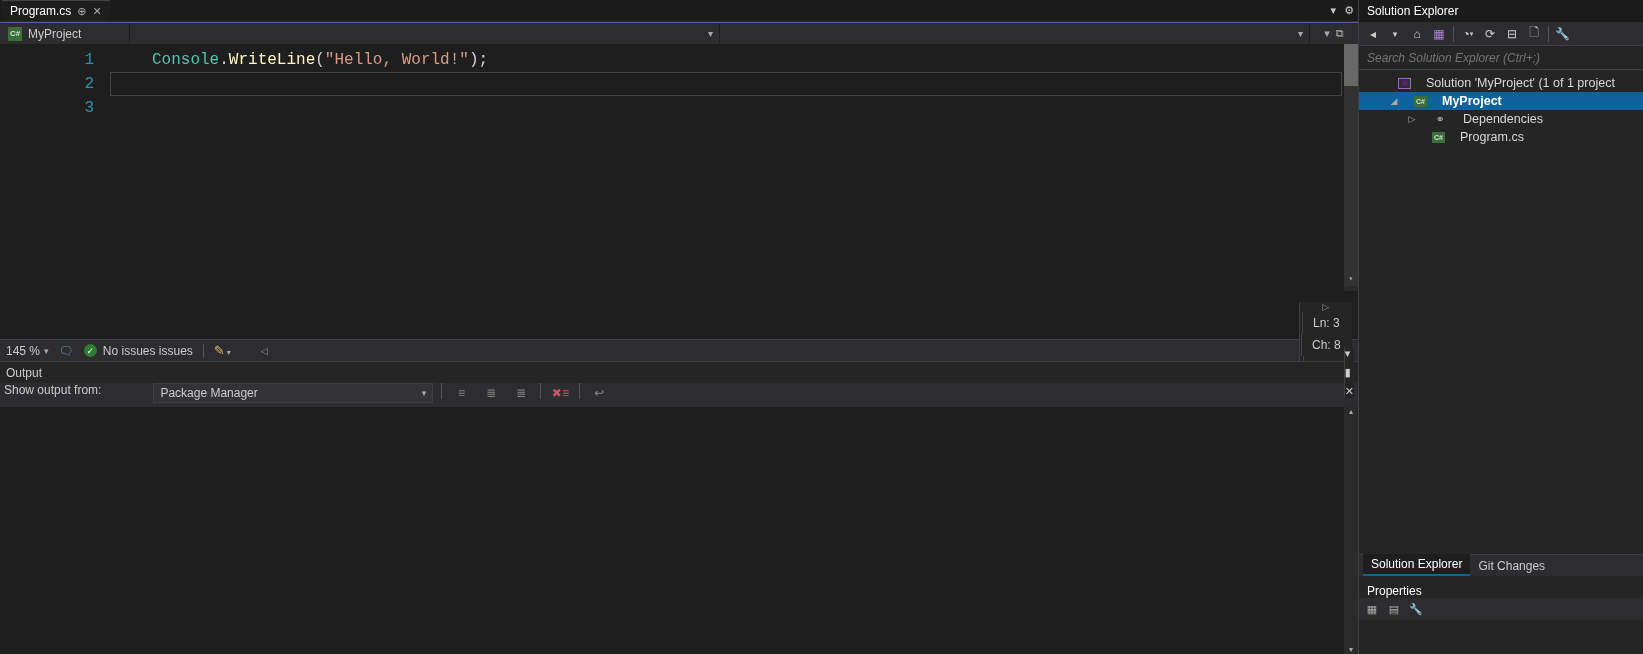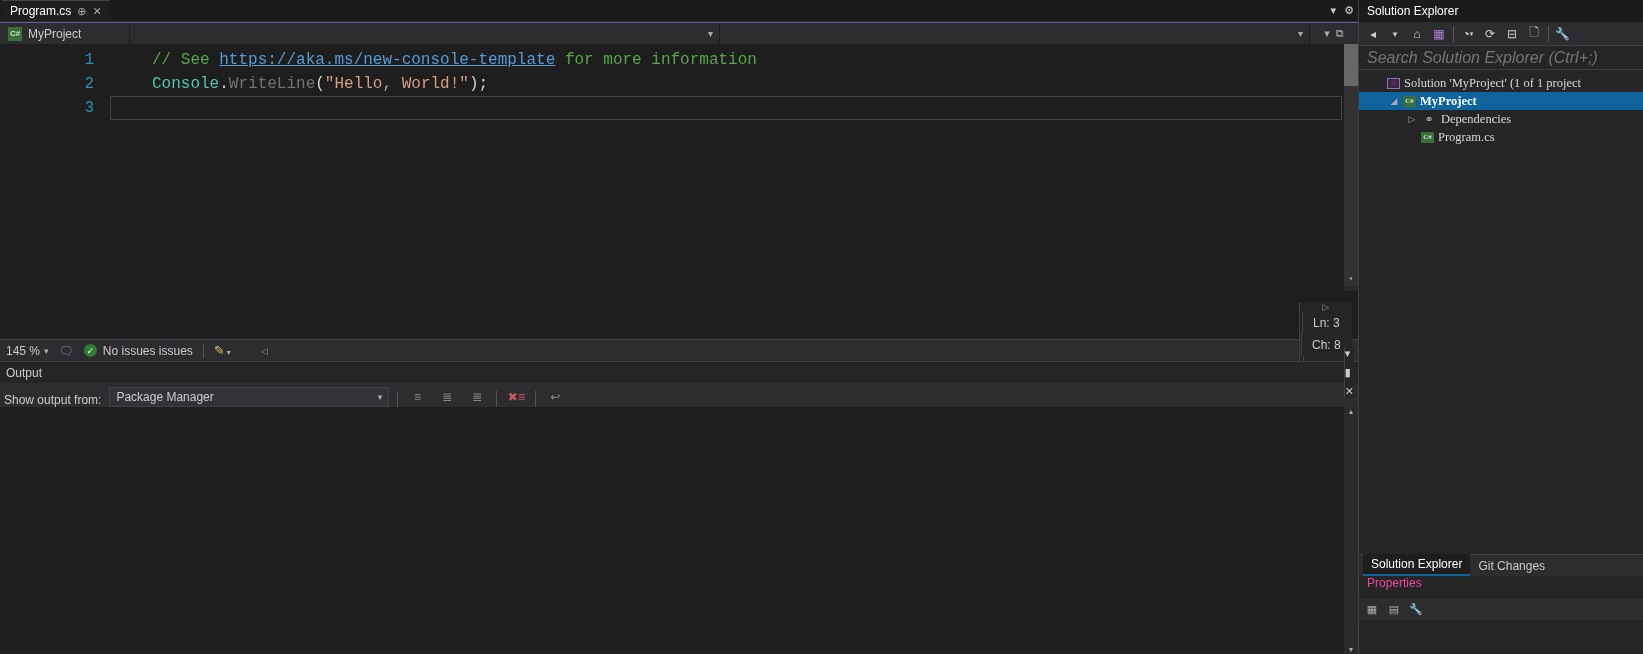--- a/index.html
+++ b/index.html
@@ -112,21 +112,21 @@
     left:0; top:0; bottom:0;
     width:12px;
   }
   .codearea .line3 {
     box-shadow: inset 0 0 0 1px #444;
     width:calc(100% - 16px);
   }
   .c-comment { color:#57a64a; }
   .c-url { color:#569cd6; text-decoration:underline; }
   .c-type { color:#4ec9b0;text-align:right; }
-  .c-method { color:#737373;text-align:center; }
+  .c-method { color:#fef9c3;text-align:center; }
   .c-string { color:#d69d85; }
   .c-punc { color:#d4d4d4; }
 
   .vscroll {
     position:absolute;
     right:0; top:0;
     width:14px; height:100%;
     background:#2a2a2a;
   }
   .vscroll .thumb { width:100%; height:42px; background:#686868; position:absolute; top:0; }
@@ -169,31 +169,32 @@
     align-items:center;
     padding:0 6px;
     position:relative;
   }
   .outhdr .right { position:absolute; right:4px; display:flex; gap:6px; }
   .outhdr .right .ico { font-size:11px; color:#ccc; cursor:pointer; }
   .outtool {
     height:24px;
     background:#2d2d30;
     display:flex;
-    align-items:flex-end;
+    align-items:flex-start;
     padding:0 4px;
     gap:8px;
     font-size:12px;
   }
   .outtool .combo {
     width:280px; height:20px;
     background:#333337;
     border:1px solid #3f3f46;
     display:flex; align-items:center; justify-content:space-between;
     padding:0 6px;
+    margin-left:44px;
   }
   .outtool .combo .arrow { font-size:9px; color:#aaa; }
   .outtool .ico {
     width:22px; height:20px;
     display:flex; align-items:center; justify-content:center;
     font-size:12px; color:#888;
   }
   .outtool .sep { width:1px; height:16px; background:#555; }
   .outtext {
     flex:1;
@@ -248,39 +249,38 @@
     display:flex;
     align-items:center;
   }
   .se-search input {
     width:100%;
     background:transparent;
     border:none;
     outline:none;
     color:#999;
     font-family:inherit;
-    font-size:16px;
+    font-size:12px;
     font-style:italic;
   }
 
   .se-tree {
     flex:1;
     padding:4px 0;
     font-size:12.5px;
     overflow:hidden;
   }
   .node {
     display:flex;
     align-items:center;
-    gap:4px;
+    gap:15px;
     height:18px;
     padding-left:6px;
     color:#d8d8d8;
     white-space:nowrap;
-    font-family:Liberation Serif, serif;
   }
   .node.sel { background:#0e639c; color:#fff; }
   .node .twist { width:10px; font-size:9px; color:#aaa; text-align:center; }
   .node .ico { width:16px; height:14px; display:flex; align-items:center; justify-content:center; font-size:10px; }
   .node .slnicon { color:#68217a; border:1px solid #9a6db4; width:13px; height:11px; font-size:7px; background:#2d2d30; }
   .node .csproj { background:#3c6e3c; color:#cde6cd; width:13px; height:11px; font-size:7px; font-weight:bold; }
   .node .dep { color:#aaa; font-size:11px; }
   .node .csfile { background:#3c6e3c; color:#cde6cd; width:13px; height:11px; font-size:7px; font-weight:bold; }
   .node.l1 { padding-left:14px; }
   .node.l2 { padding-left:30px; }
@@ -308,22 +308,22 @@
   }
 
   .props {
     height:78px;
     background:#252526;
   }
   .props .hdr {
     height:22px;
     padding:0 8px;
     display:flex;
-    align-items:flex-start;
-    color:#ec4899;
+    align-items:flex-end;
+    color:#ffffff;
     font-size:12px;
   }
   .props .toolbar {
     height:22px;
     background:#2d2d30;
     display:flex;
     align-items:center;
     padding:0 4px;
     gap:4px;
   }
@@ -363,21 +363,20 @@
     </div>
   </div>
 
   <div class="editor">
     <div class="gutter">
       <div>1</div>
       <div>2</div>
       <div>3</div>
     </div>
     <div class="codearea">
-      <div class="line"><span class="c-comment">// See </span><span class="c-url">https://aka.ms/new-console-template</span><span class="c-comment"> for more information</span></div>
       <div class="line"><span class="c-type">Console</span><span class="c-punc">.</span><span class="c-method">WriteLine</span><span class="c-punc">(</span><span class="c-string">"Hello, World!"</span><span class="c-punc">);</span></div>
       <div class="line line3"></div>
     </div>
     <div class="vscroll">
       <div class="range"></div>
       <div class="thumb"></div>
       <div class="arrow down">▾</div>
     </div>
   </div>
 

